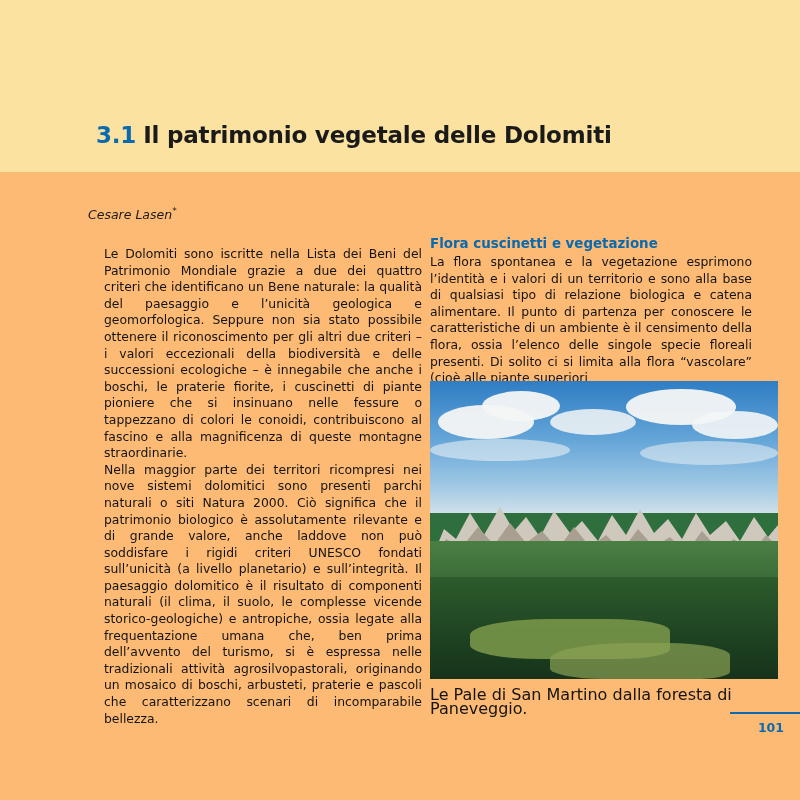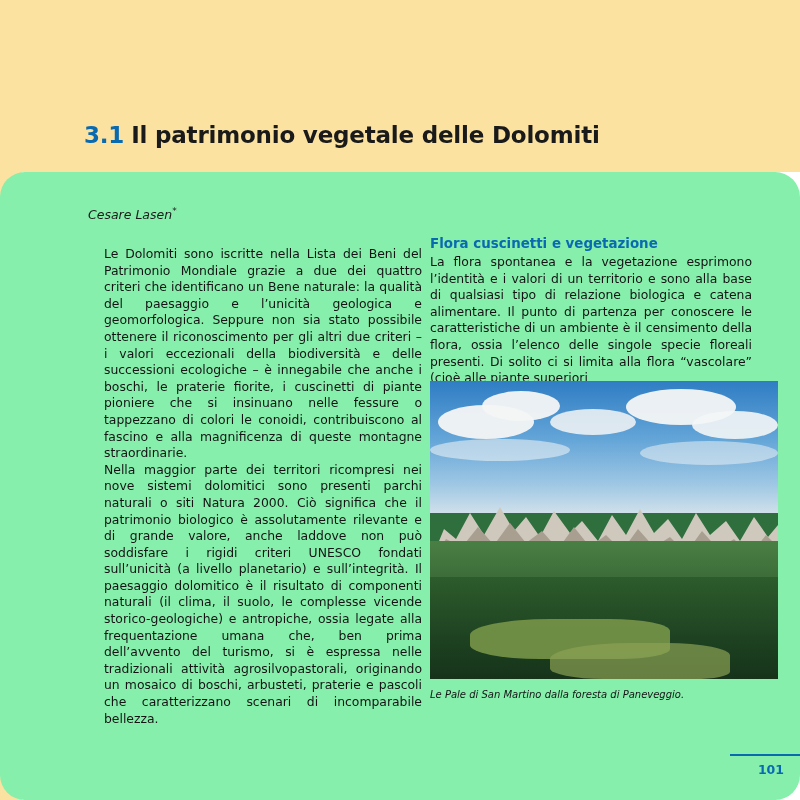--- a/index.html
+++ b/index.html
@@ -33,42 +33,41 @@
   .header-band {
     position: absolute;
     left: 0;
     top: 0;
     width: 800px;
     height: 172px;
     background: #fbe2a0;
   }
   .header-title {
     position: absolute;
-    left: 84px;
+    left: 96px;
     top: 122px;
     font-size: 23px;
     font-weight: bold;
     color: #1a1a1a;
     letter-spacing: -0.2px;
     white-space: nowrap;
   }
   .header-number {
     color: #0a6ab0;
     font-weight: bold;
     margin-right: 7px;
   }
   
   .content {
     position: absolute;
     left: 0;
     top: 172px;
     width: 800px;
     height: 628px;
-    background: #86efac;
-    border-radius: 25px;
+    background: #fdba74;
   }
   .author {
     position: absolute;
     left: 88px;
     top: 34px;
     font-size: 12.5px;
     font-style: italic;
     color: #1a1a1a;
   }
   .author sup {
@@ -177,39 +176,38 @@
     height: 36px;
     background: #8aa154;
     border-radius: 45% 35% 20% 30%;
     opacity: .7;
   }
   .caption {
     position: absolute;
     left: 430px;
     top: 688px;
     width: 348px;
-    font-size: 10px;
+    font-size: 16px;
     color: #141414;
     line-height: 14px;
-    font-style: italic;
   }
   .credit {
     position: absolute;
     left: 430px;
     top: 706px;
     width: 348px;
     font-size: 8.6px;
     color: #333333;
     line-height: 12px;
   }
   
   .folio-band {
     position: absolute;
     left: 730px;
-    top: 754px;
+    top: 712px;
     width: 70px;
     height: 44px;
   }
   .folio-line {
     position: absolute;
     left: 0;
     top: 0;
     width: 70px;
     height: 2px;
     background: #0a6ab0;

